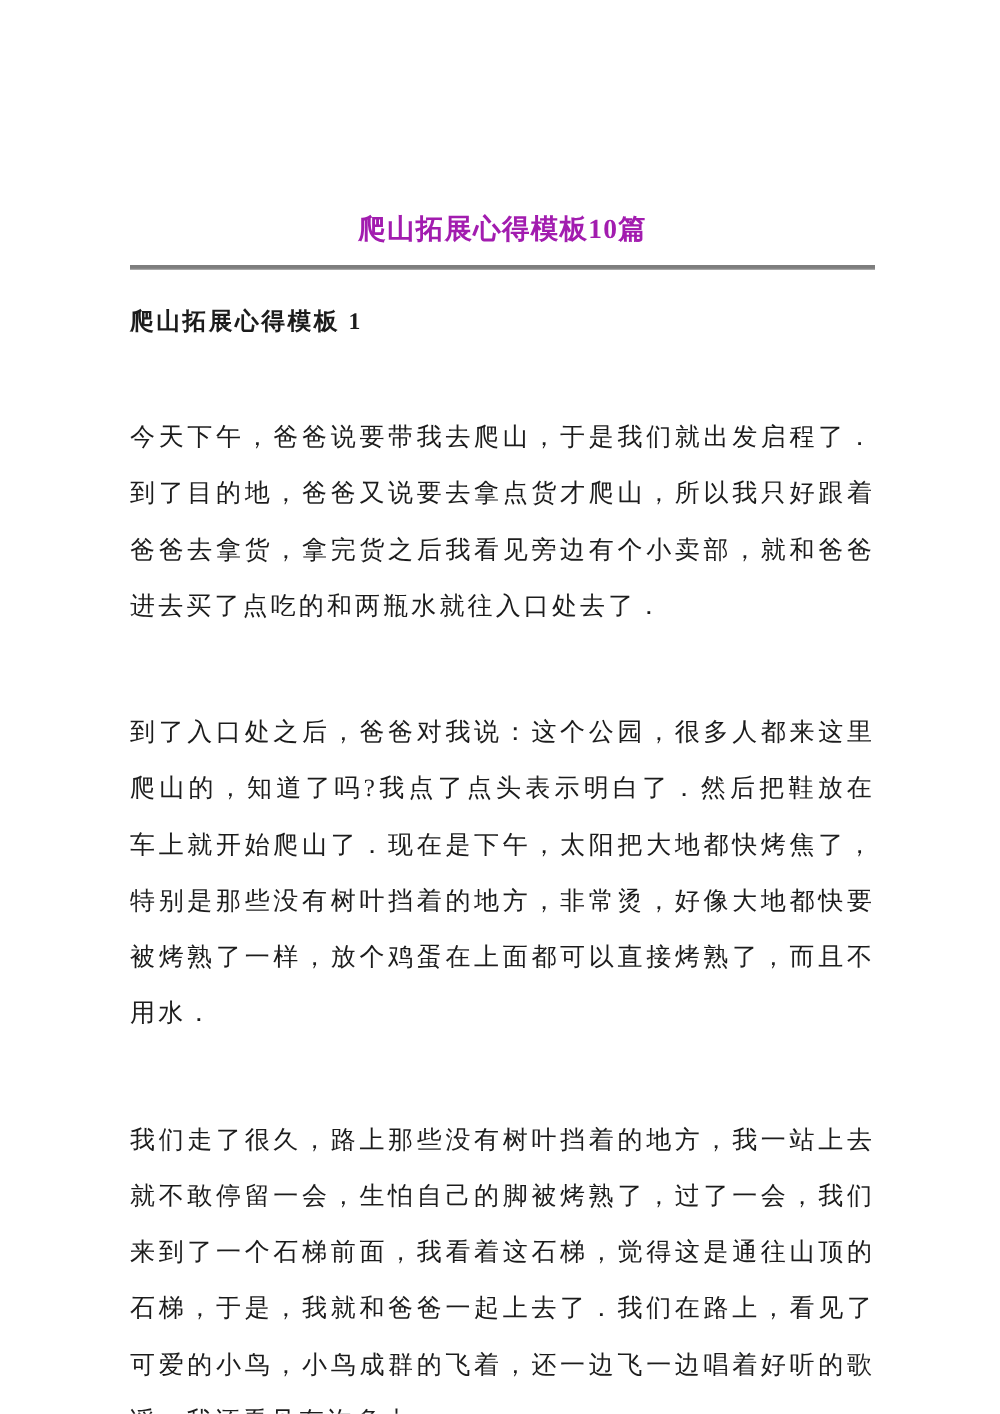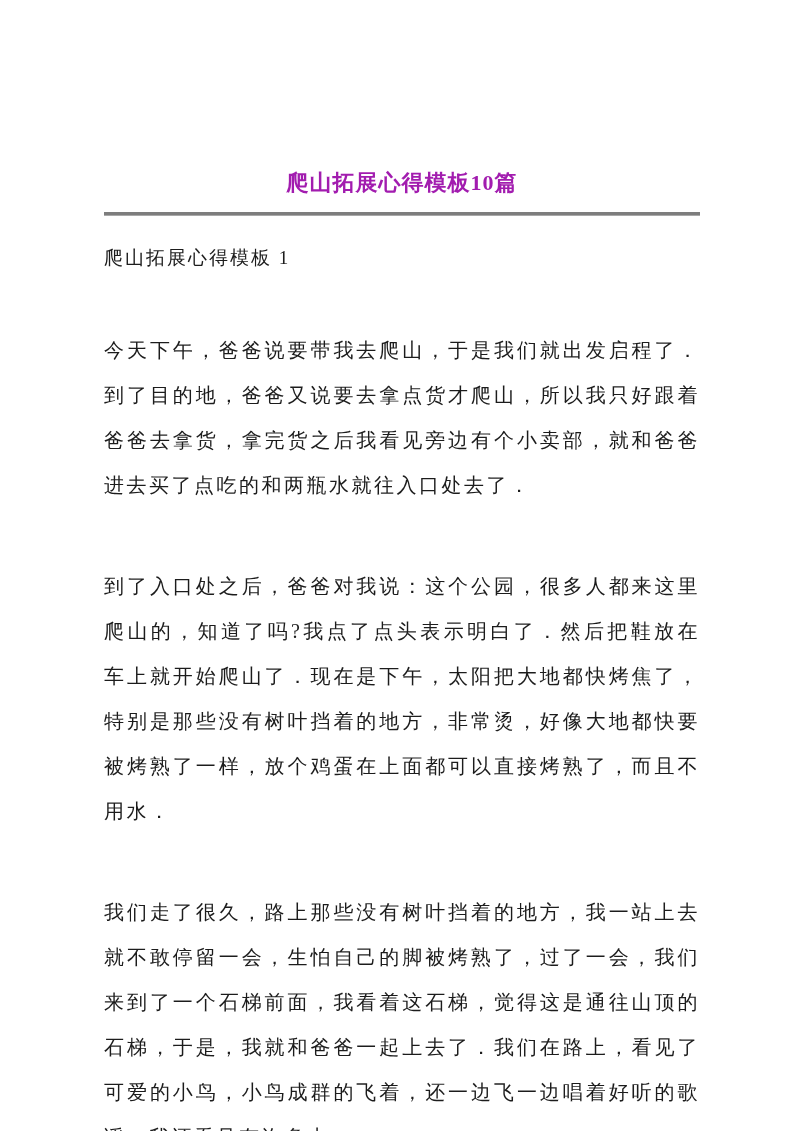--- a/index.html
+++ b/index.html
@@ -28,20 +28,21 @@
       height: 4px;
       background: #7d7d7d;
       margin-top: 16px;
       border-bottom: 1px solid #a8a8a8;
     }
     .subtitle {
       margin-top: 28px;
       font-size: 19px;
       letter-spacing: 2px;
       line-height: 28px;
+      font-weight: bold;
     }
     .para {
       margin-top: 56px;
       font-size: 20px;
       line-height: 45px;
       letter-spacing: 2.5px;
       text-align: justify;
       text-justify: inter-ideograph;
     }
   </style>

